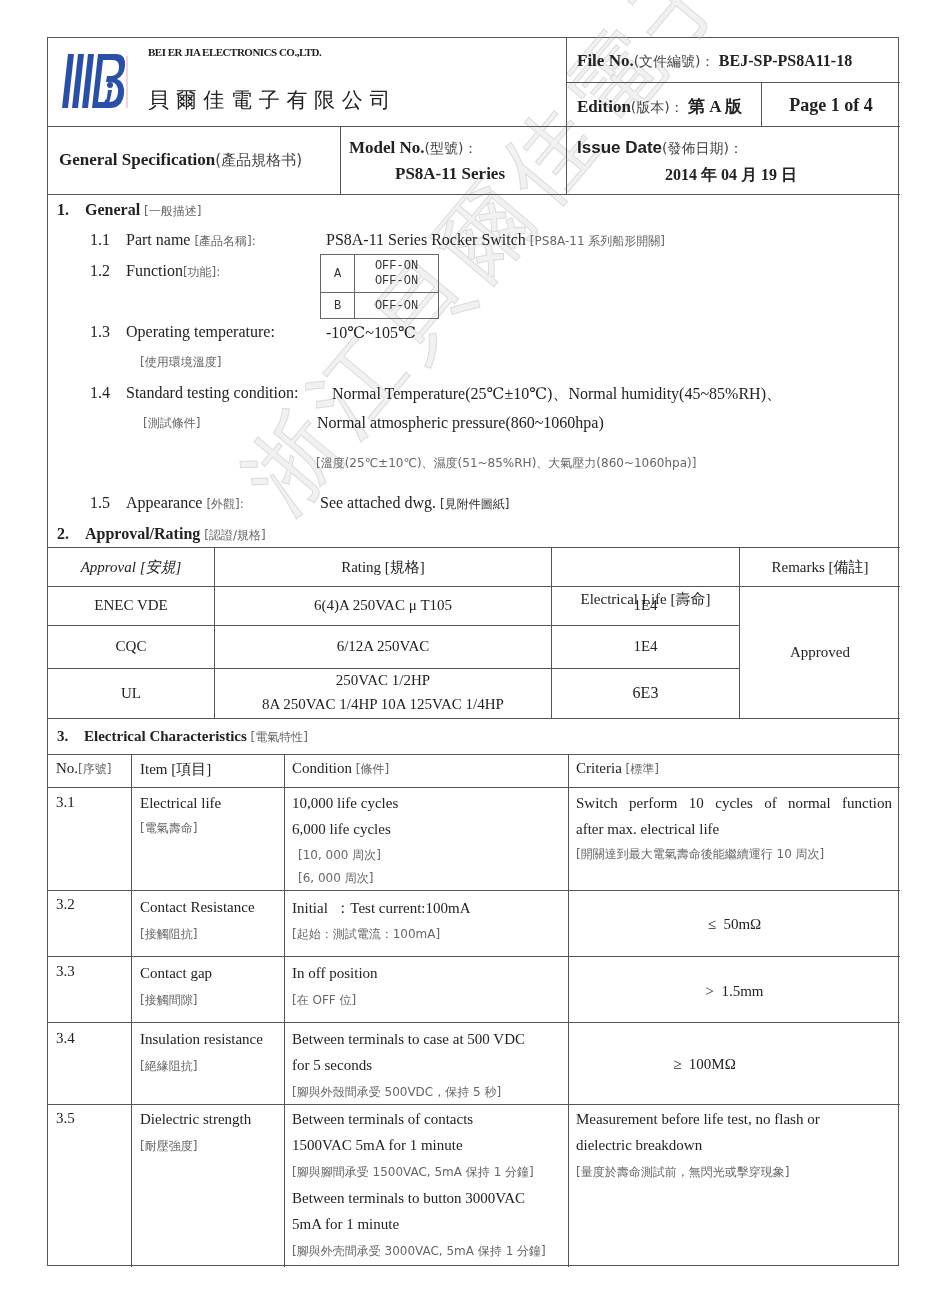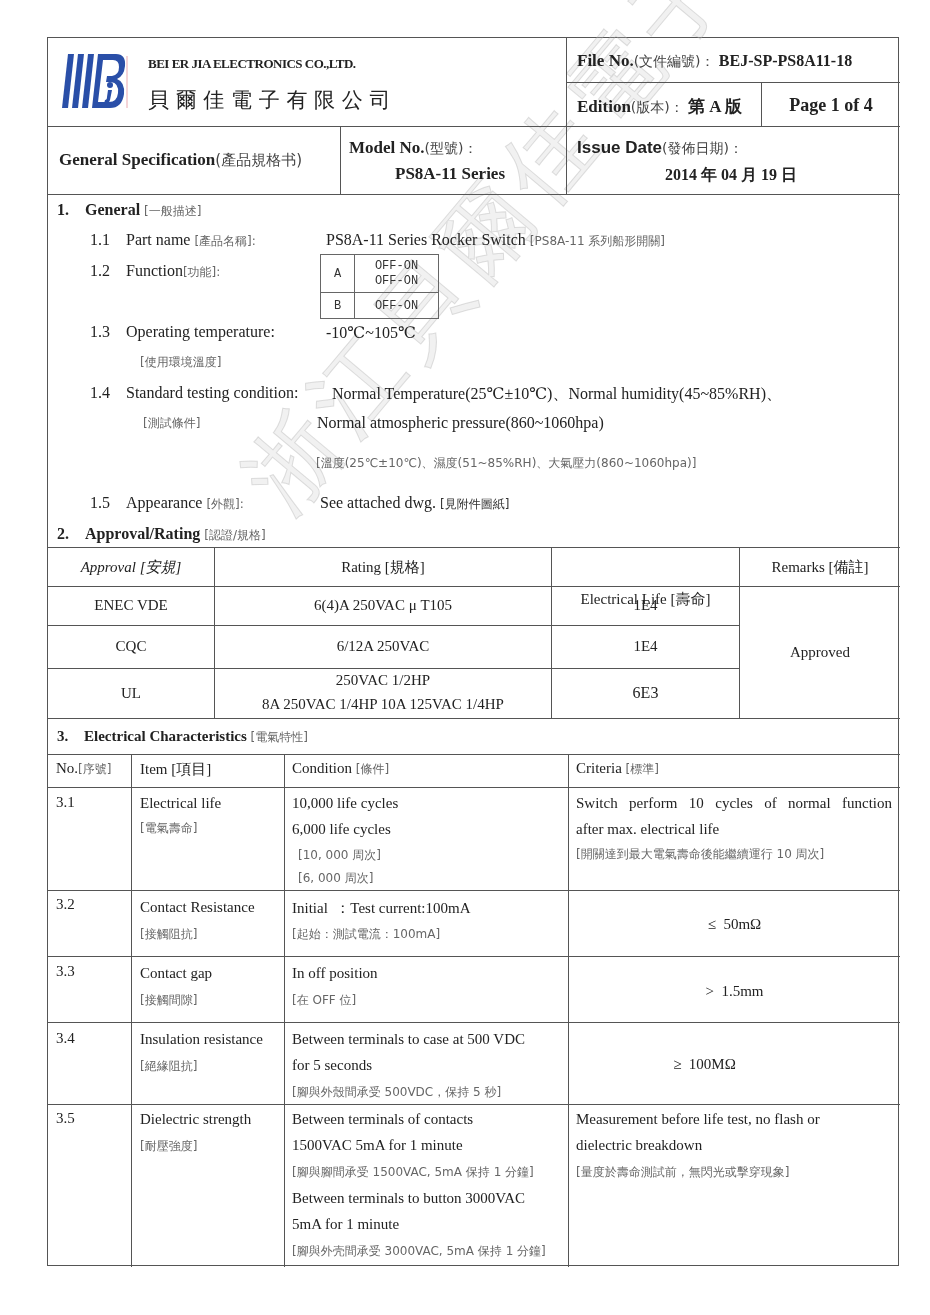--- a/index.html
+++ b/index.html
@@ -35,21 +35,21 @@
     <g fill="#2a4fa8">
       <polygon points="6,4 12,4 6,58 0,58"></polygon>
       <polygon points="16,4 22,4 16,58 10,58"></polygon>
       <polygon points="26,4 32,4 26,58 20,58"></polygon>
       <path d="M36,4 H54 Q64,4 63,16 Q62,26 55,29 Q63,32 62,44 Q60,58 48,58 H30 Z M41,10 L36,52 H47 Q55,52 56,43 Q57,33 49,32 H44 L45,26 H50 Q57,25 57,17 Q57,10 51,10 Z"></path>
       <circle cx="48" cy="35" r="3"></circle>
       <path d="M46,40 H50 L48,50 Q47,54 42,54 L43,50 Q45,50 45,47 Z"></path>
     </g>
     <line x1="65" y1="6" x2="65" y2="58" stroke="#e9a9b0" stroke-width="1"></line>
   </svg>
-  <div class="abs b" style="left:100px;top:18px;font-size:13px;letter-spacing:-0.5px;">BEI ER JIA ELECTRONICS CO.,LTD.</div>
+  <div class="abs b" style="left:100px;top:8px;font-size:11px;letter-spacing:-0.5px;">BEI ER JIA ELECTRONICS CO.,LTD.</div>
   <div class="abs cn" style="left:100px;top:48px;font-size:21px;color:#222;">貝 爾 佳 電 子 有 限 公 司</div>
 
   <div class="vl" style="left:518px;top:0;height:88px;"></div>
   <div class="hl" style="left:518px;top:44px;width:334px;"></div>
   <div class="vl" style="left:713px;top:44px;height:44px;"></div>
   <div class="hl" style="left:0;top:88px;width:852px;"></div>
 
   <div class="abs t17" style="left:529px;top:13px;">
     <span class="b">File No.</span><span class="cn" style="font-size:14px;">(文件編號)：</span>
     <span class="b" style="font-size:16px;">BEJ-SP-PS8A11-18</span>

